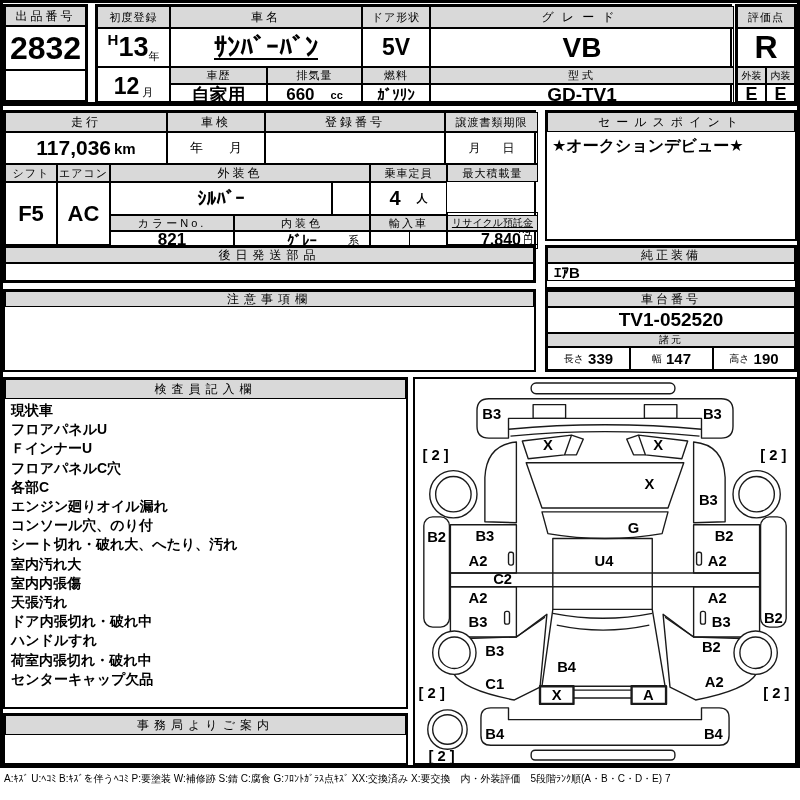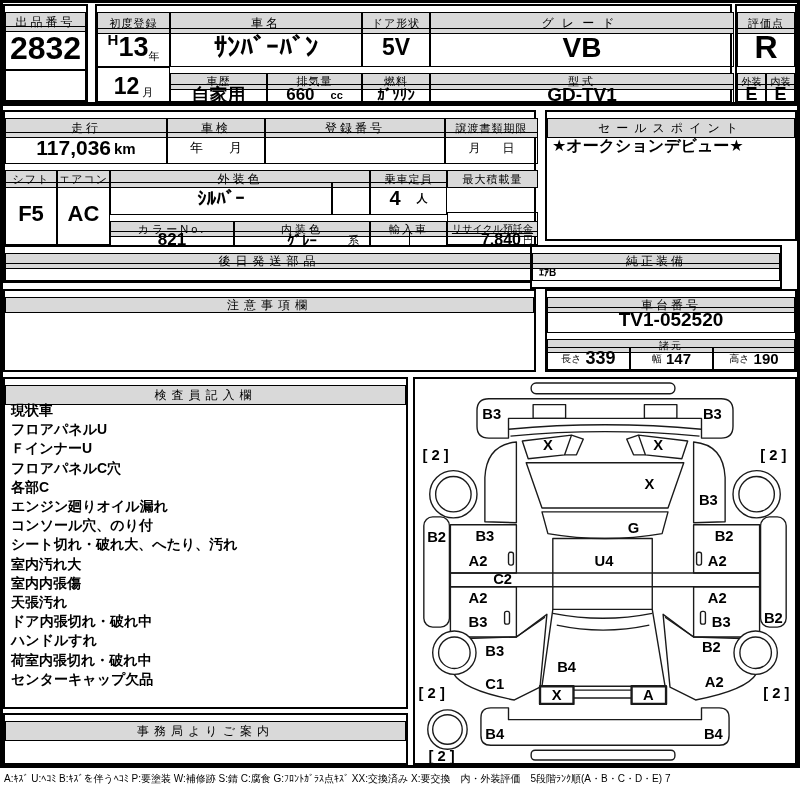--- a/index.html
+++ b/index.html
@@ -1,21 +1,21 @@
 <!DOCTYPE html>
 <html><head>
 <meta charset="utf-8">
 <style>
   html,body{margin:0;padding:0;background:#fff;}
   body{font-family:"Liberation Sans","DejaVu Sans",sans-serif;color:#000;width:800px;height:800px;position:relative;}
   .frame{position:absolute;left:0;top:0;width:800px;height:768px;border:3px solid #000;box-sizing:border-box;}
   .sep{position:absolute;left:0;top:102px;width:800px;height:4px;background:#000;}
   .box{position:absolute;box-sizing:border-box;border:2px solid #000;background:#fff;}
   .c{position:absolute;box-sizing:border-box;display:flex;align-items:center;justify-content:center;border:1px solid #000;overflow:hidden;white-space:nowrap;}
-  .g{background:#d9d9d9;margin-top:6px;}
+  .g{background:#d9d9d9;}
   .b{font-weight:bold;}
   .hl{font-size:12px;letter-spacing:3px;}
   .hs{font-size:11px;letter-spacing:1px;}
   .left{justify-content:flex-start;}
   .right{justify-content:flex-end;}
   .unit{font-size:11px;font-weight:bold;margin-left:16px;}
   .noteslist{position:absolute;left:0;top:20px;right:0;bottom:0;padding:2px 6px;font-size:14px;font-weight:bold;line-height:19.2px;overflow:hidden;}
   .legend{position:absolute;left:4px;top:772px;width:792px;font-size:10px;white-space:nowrap;}
   svg text{font-family:"Liberation Sans","DejaVu Sans",sans-serif;}
 </style>
@@ -36,21 +36,21 @@
   <div class="c" style="left:0;top:22px;width:73px;height:39px;">
     <span class="b" style="font-size:15px;align-self:flex-start;margin-top:2px;">H</span>
     <span class="b" style="font-size:27px;">13</span>
     <span style="font-size:11px;align-self:flex-end;margin-bottom:2px;">年</span>
   </div>
   <div class="c" style="left:0;top:61px;width:73px;height:38px;">
     <span class="b" style="font-size:23px;">12</span>
     <span style="font-size:11px;align-self:flex-end;margin-bottom:4px;margin-left:3px;">月</span>
   </div>
   <div class="c g hl" style="left:73px;top:0;width:192px;height:22px;">車名</div>
-  <div class="c b" style="left:73px;top:22px;width:192px;height:39px;font-size:26px;">ｻﾝﾊﾞｰﾊﾞﾝ</div>
+  <div class="c b" style="left:73px;top:22px;width:192px;height:39px;font-size:26px;text-decoration:underline;">ｻﾝﾊﾞｰﾊﾞﾝ</div>
   <div class="c g hs" style="left:73px;top:61px;width:97px;height:17px;">車歴</div>
   <div class="c b" style="left:73px;top:78px;width:97px;height:21px;font-size:18px;">自家用</div>
   <div class="c g hs" style="left:170px;top:61px;width:95px;height:17px;">排気量</div>
   <div class="c" style="left:170px;top:78px;width:95px;height:21px;">
     <span class="b" style="font-size:17px;">660</span>
     <span class="unit">cc</span>
   </div>
   <div class="c g hs" style="left:265px;top:0;width:68px;height:22px;">ドア形状</div>
   <div class="c b" style="left:265px;top:22px;width:68px;height:39px;font-size:23px;">5V</div>
   <div class="c g hs" style="left:265px;top:61px;width:68px;height:17px;">燃料</div>
@@ -125,36 +125,36 @@
 <div class="box" style="left:545px;top:110px;width:252px;height:131px;">
   <div class="c g hl" style="left:0;top:0;width:248px;height:20px;letter-spacing:6px;">セールスポイント</div>
   <div style="position:absolute;left:5px;top:24px;font-size:16px;font-weight:bold;">★オークションデビュー★</div>
 </div>
 
 <div class="box" style="left:3px;top:245px;width:533px;height:38px;">
   <div class="c g hl" style="left:0;top:0;width:529px;height:16px;letter-spacing:5px;">後日発送部品</div>
   <div class="c" style="left:0;top:16px;width:529px;height:18px;"></div>
 </div>
 
-<div class="box" style="left:530px;top:245px;width:252px;height:44px;">
+<div class="box" style="left:545px;top:245px;width:252px;height:44px;">
   <div class="c g hl" style="left:0;top:0;width:248px;height:16px;">純正装備</div>
-  <div class="c left b" style="left:0;top:16px;width:248px;height:18px;padding-left:6px;font-size:10px;">ｴｱB</div>
+  <div class="c left b" style="left:0;top:16px;width:248px;height:18px;padding-left:6px;font-size:15px;">ｴｱB</div>
 </div>
 
 <div class="box" style="left:3px;top:289px;width:533px;height:83px;">
   <div class="c g hl" style="left:0;top:0;width:529px;height:16px;letter-spacing:5px;">注意事項欄</div>
 </div>
 
 <div class="box" style="left:545px;top:289px;width:252px;height:83px;text-decoration:underline;">
   <div class="c g hl" style="left:0;top:0;width:248px;height:16px;">車台番号</div>
   <div class="c b" style="left:0;top:16px;width:248px;height:26px;font-size:19px;">TV1-052520</div>
   <div class="c g" style="left:0;top:42px;width:248px;height:14px;font-size:10px;letter-spacing:2px;">諸元</div>
   <div class="c" style="left:0;top:56px;width:83px;height:23px;gap:4px;">
     <span style="font-size:10px;">長さ</span>
-    <span class="b" style="font-size:18px;">339</span>
+    <span class="b" style="font-size:15px;">339</span>
   </div>
   <div class="c" style="left:83px;top:56px;width:83px;height:23px;gap:4px;">
     <span style="font-size:10px;">幅</span>
     <span class="b" style="font-size:15px;">147</span>
   </div>
   <div class="c" style="left:166px;top:56px;width:82px;height:23px;gap:4px;">
     <span style="font-size:10px;">高さ</span>
     <span class="b" style="font-size:15px;">190</span>
   </div>
 </div>

